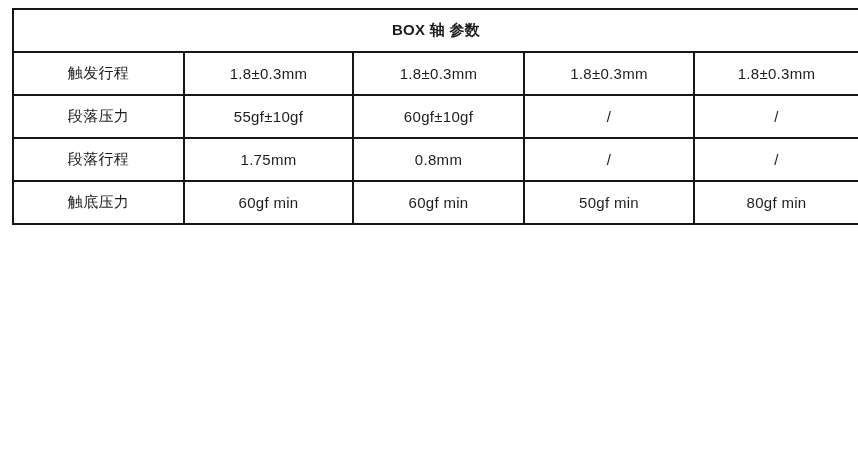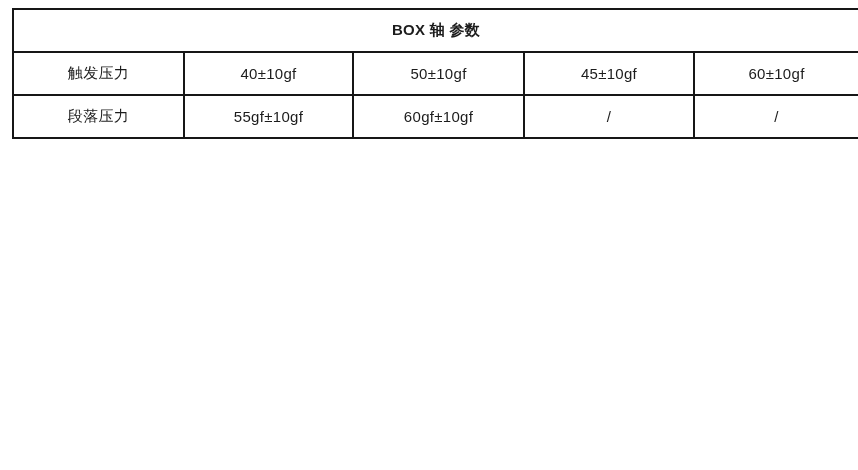--- a/index.html
+++ b/index.html
@@ -59,28 +59,42 @@
         <col style="width:20.0%">
         <col style="width:20.2%">
         <col style="width:20.1%">
         <col style="width:19.5%">
     </colgroup>
     <tbody>
       <tr>
         <td colspan="5" class="title-cell">BOX 轴 参数</td>
       </tr>
       <tr>
-        <td class="row-label">触发压力</td>
-        <td class="cell-value">40±10gf</td>
-        <td class="cell-value">50±10gf</td>
-        <td class="cell-value">45±10gf</td>
-        <td class="cell-value">60±10gf</td>
+        <td class="row-label">触发行程</td>
+        <td class="cell-value">1.8±0.3mm</td>
+        <td class="cell-value">1.8±0.3mm</td>
+        <td class="cell-value">1.8±0.3mm</td>
+        <td class="cell-value">1.8±0.3mm</td>
       </tr>
       <tr>
         <td class="row-label">段落压力</td>
         <td class="cell-value">55gf±10gf</td>
         <td class="cell-value">60gf±10gf</td>
         <td class="cell-value">/</td>
         <td class="cell-value">/</td>
       </tr>
+      <tr>
+        <td class="row-label">段落行程</td>
+        <td class="cell-value">1.75mm</td>
+        <td class="cell-value">0.8mm</td>
+        <td class="cell-value">/</td>
+        <td class="cell-value">/</td>
+      </tr>
+      <tr>
+        <td class="row-label">触底压力</td>
+        <td class="cell-value">60gf min</td>
+        <td class="cell-value">60gf min</td>
+        <td class="cell-value">50gf min</td>
+        <td class="cell-value">80gf min</td>
+      </tr>
     </tbody>
   </table>
 </div>
 
 </body></html>

